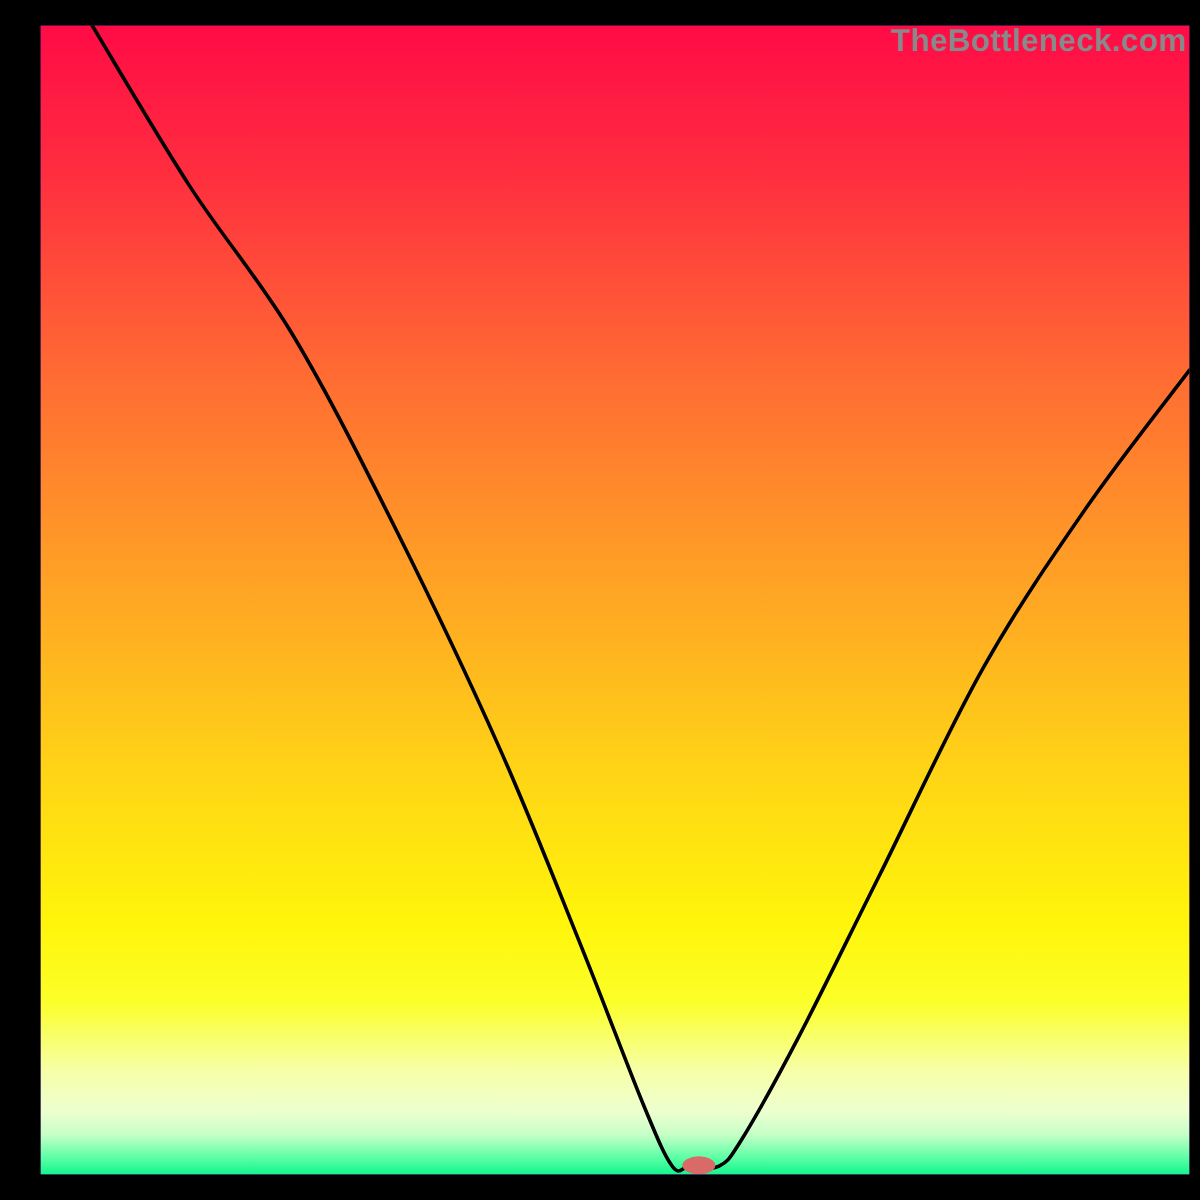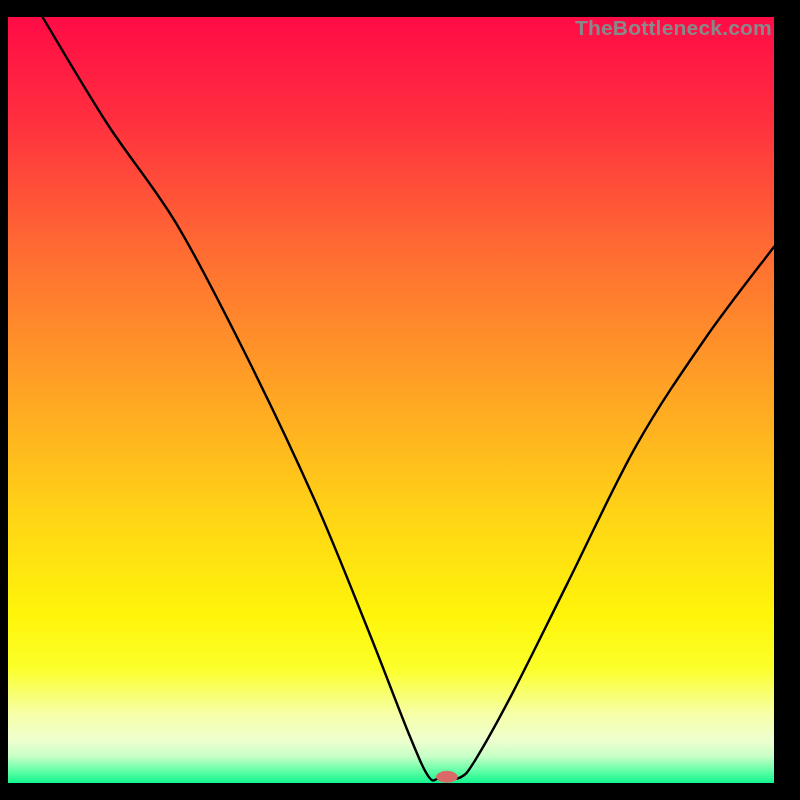--- a/index.html
+++ b/index.html
@@ -5,21 +5,21 @@
   html, body {
     margin: 0;
     padding: 0;
     width: 800px;
     height: 800px;
     background: #000000;
     overflow: hidden;
   }
   .frame {
     position: absolute;
-    left: 8px;
+    left: 27px;
     top: 17px;
     width: 766px;
     height: 766px;
     background: #4c1d95;
   }
   .plot-area {
     position: absolute;
     left: 0;
     top: 0;
     width: 766px;

